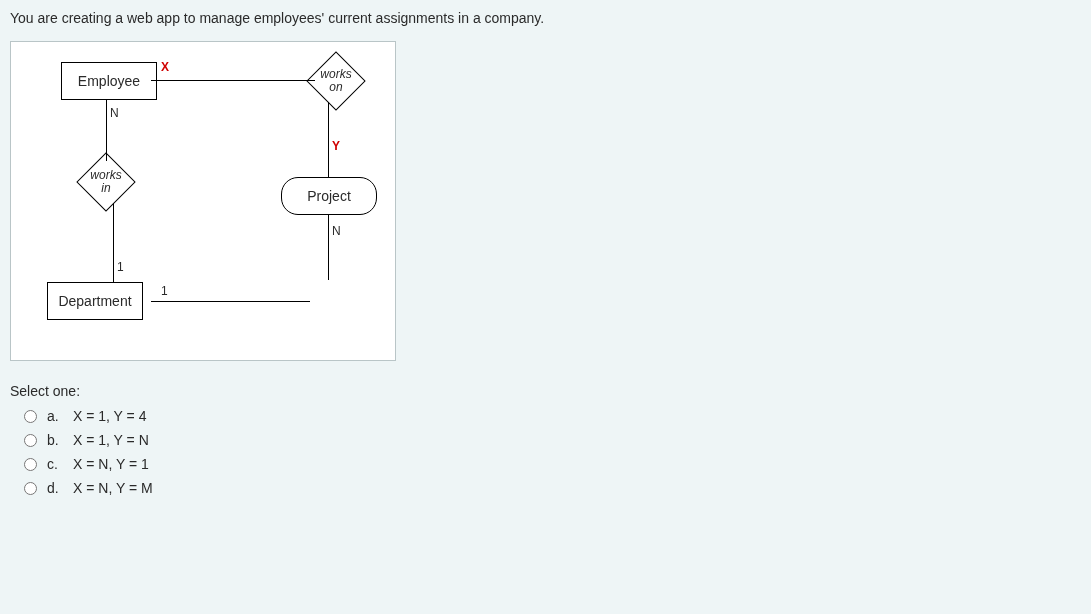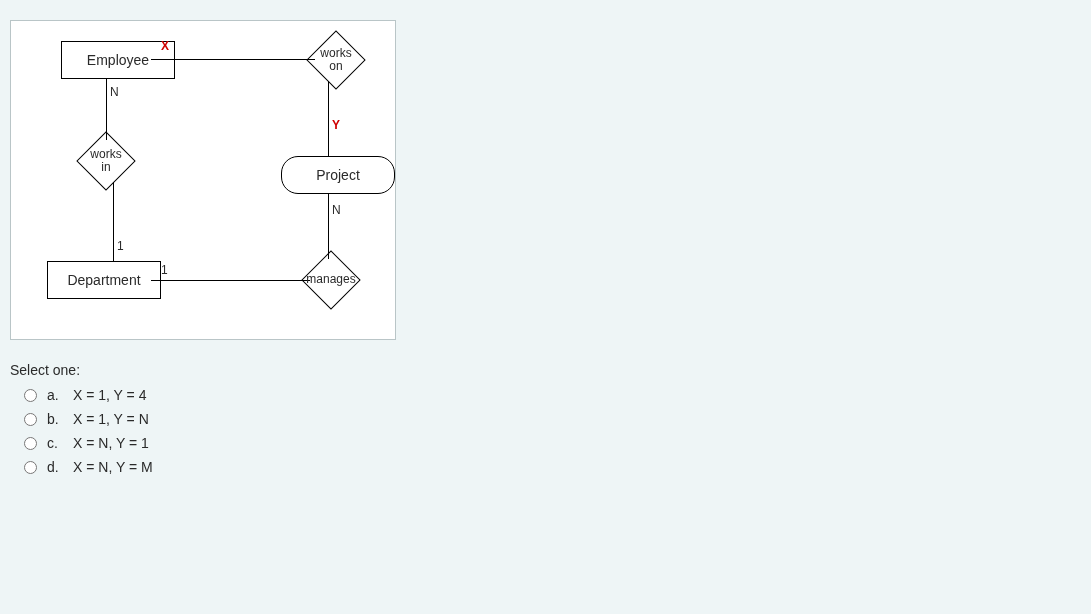--- a/index.html
+++ b/index.html
@@ -22,35 +22,36 @@
       height: 320px;
       margin-top: 12px;
       margin-bottom: 20px;
       position: relative;
       font-family: Arial, sans-serif;
     }
     .entity {
       position: absolute;
       border: 1px solid #000;
       background: #fff;
-      width: 114px;
+      width: 96px;
       height: 38px;
       display: flex;
       align-items: center;
       justify-content: center;
       font-size: 14px;
       text-align: center;
     }
     .diamond {
       position: absolute;
       width: 60px;
       height: 60px;
       display: flex;
       align-items: center;
       justify-content: center;
+      font-style: italic;
     }
     .diamond-shape {
       position: absolute;
       width: 42px;
       height: 42px;
       border: 1px solid #000;
       background: #fff;
       transform: rotate(45deg);
       top: 9px;
       left: 9px;
@@ -87,20 +88,21 @@
       height: 13px;
     }
     .answer-row .opt-letter {
       min-width: 16px;
     }
   </style>
 </head>
 <body>
 
 <div class="question-text">
+  <p>You are creating a web app to manage employees' current assignments in a company.</p>
 </div>
 
 <div class="diagram-wrap">
 
   <div class="entity" style="left:50px; top:20px;">
     <span>Employee</span>
   </div>
 
   <div class="diamond" style="left:295px; top:9px;">
     <div class="diamond-shape"></div>
@@ -115,24 +117,20 @@
   <div class="diamond" style="left:65px; top:110px;">
     <div class="diamond-shape"></div>
     <div class="diamond-text" style="white-space:pre;">works
 in</div>
   </div>
 
   <div class="entity" style="left:36px; top:240px;">
     <span>Department</span>
   </div>
 
-  <div class="diamond" style="left:290px; top:229px;">
-    <div class="diamond-shape"></div>
-    <div class="diamond-text">manages</div>
-  </div>
 
   <div class="connector" style="left:140px; top:38px; width:164px; height:1px;"></div>
 
   <div class="card-label red" style="left:150px; top:16px;">X</div>
 
   <div class="connector" style="left:317px; top:60px; width:1px; height:75px;"></div>
 
   <div class="card-label red" style="left:321px; top:95px;">Y</div>
 
   <div class="connector" style="left:95px; top:58px; width:1px; height:61px;"></div>

